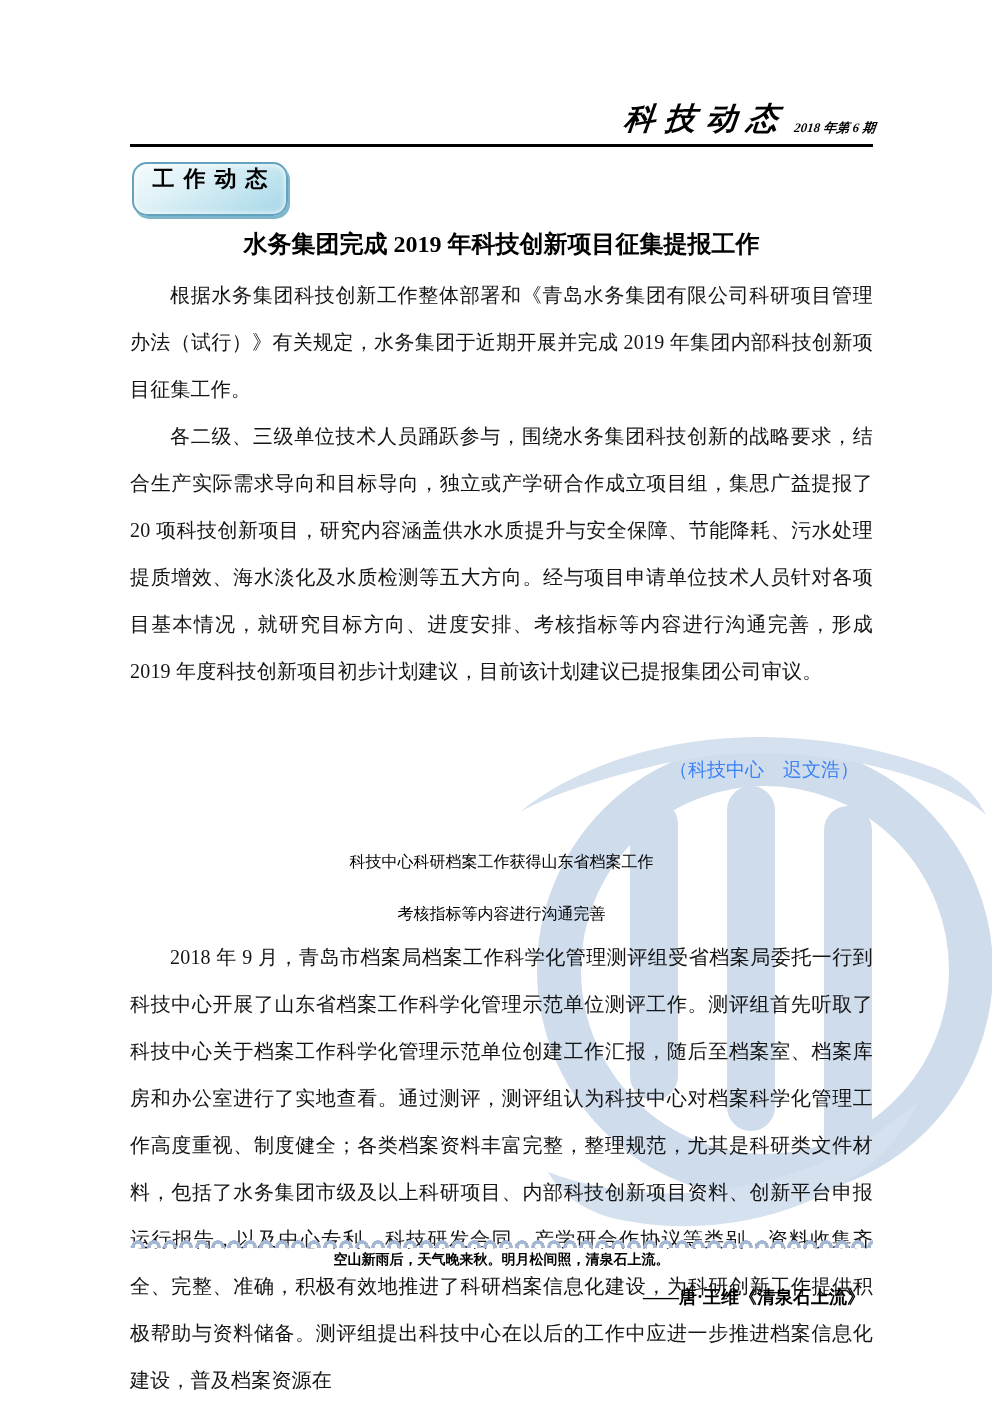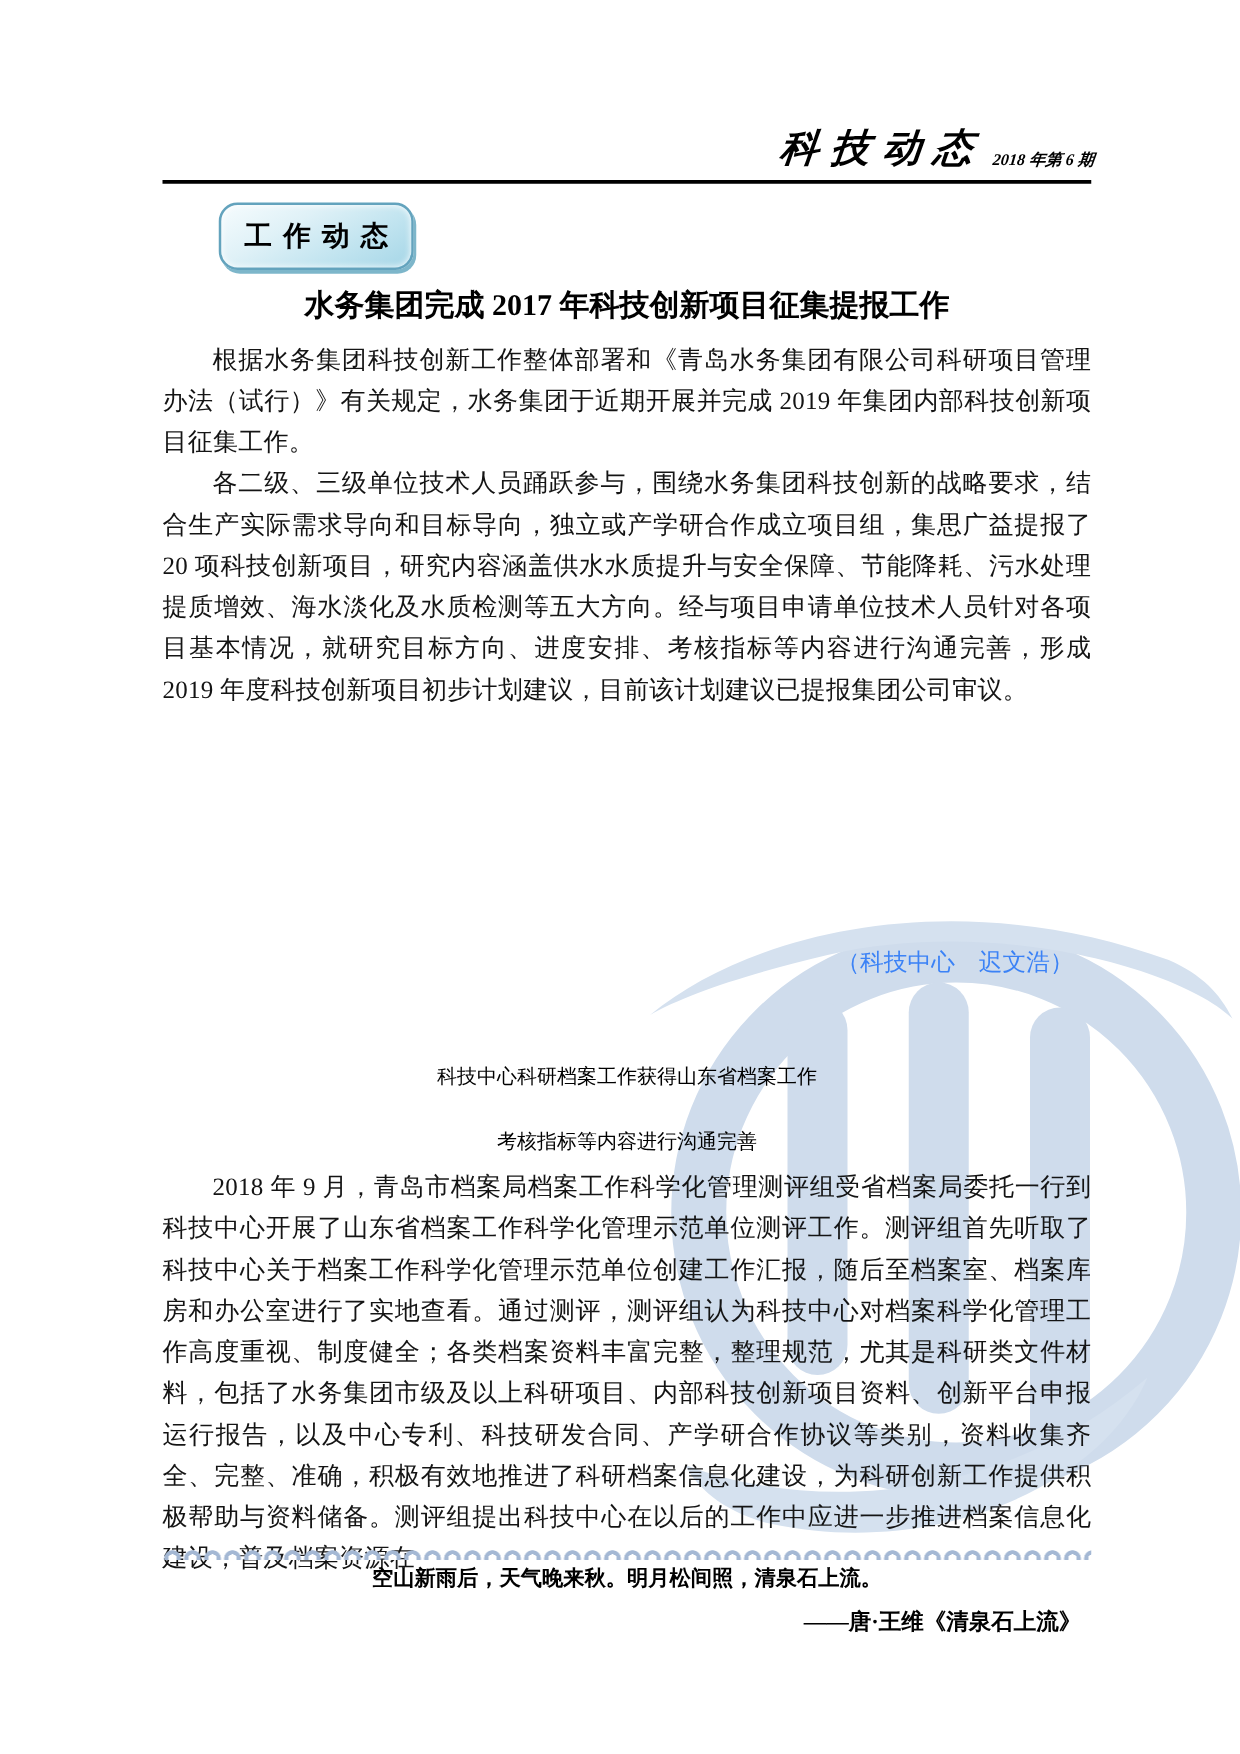--- a/index.html
+++ b/index.html
@@ -36,54 +36,54 @@
     position:absolute;left:130px;top:144px;width:743px;height:3px;
     background:#000;z-index:2;
   }
   
   .badge{
     position:absolute;left:132px;top:162px;z-index:2;
     width:152px;height:50px;
     border:2px solid #63a3bd;border-radius:15px;
     background:linear-gradient(150deg,#f6fcfe 0%,#dff1f7 35%,#bfe3ef 70%,#a5d6e7 100%);
     box-shadow:2px 3px 0 #7db6ca, inset 0 0 6px #ffffff;
-    display:flex;align-items:center;justify-content:center;margin-left:43px;
+    display:flex;justify-content:center;
   }
   .badge-label{
     font-size:22px;font-weight:bold;letter-spacing:9px;
     padding-left:9px; 
     color:#000;
   }
   
   .col{position:absolute;left:130px;width:743px;z-index:1;}
   .a-title{
     text-align:center;font-size:24px;font-weight:bold;color:#000;
     white-space:nowrap;
   }
   .a-title-light{
     text-align:center;font-size:16px;font-weight:normal;color:#000;
     line-height:52px;white-space:nowrap;
   }
   .bodytext p{
-    margin:0;font-size:20px;line-height:33px;
+    margin:0;font-size:20px;line-height:47px;
     text-align:justify;text-indent:2em;
     letter-spacing:0.2px;color:#141414;
   }
   .byline{
     text-align:right;font-size:19px;padding-right:14px;color:#3b82f6;
   }
   
   .wave{
     position:absolute;left:130px;top:1236px;width:743px;height:12px;z-index:2;
     background-image:radial-gradient(circle at 8px 11px,#ffffff 0 3.5px,#a4b8d4 3.5px 6.5px,rgba(0,0,0,0) 7px);
     background-size:16px 12px;background-repeat:repeat-x;
   }
   .poem{
     position:absolute;left:130px;top:1251px;width:743px;z-index:2;
-    text-align:center;font-size:17px;font-weight:bold;color:#000;
+    text-align:center;font-size:14px;font-weight:bold;color:#000;
   }
   .attribution{
     position:absolute;left:130px;top:1285px;width:743px;z-index:2;
     text-align:right;font-size:18px;font-weight:bold;color:#000;
     padding-right:8px;box-sizing:border-box;
   }
 </style>
 </head>
 <body>
 
@@ -115,21 +115,21 @@
     <span class="masthead-title">科技动态</span>
     <span class="masthead-issue">2018 年第 6 期</span>
   </div>
   <div class="rule"></div>
 
   <div class="badge">
     <span class="badge-label">工作动态</span>
   </div>
 
   <div class="col" style="top:228px;">
-    <div class="a-title">水务集团完成 2017 年科技创新项目征集提报工作</div>
+    <div class="a-title">水务集团完成 2019 年科技创新项目征集提报工作</div>
   </div>
 
   <div class="col bodytext" style="top:272px;">
     <p>根据水务集团科技创新工作整体部署和《青岛水务集团有限公司科研项目管理办法（试行）》有关规定，水务集团于近期开展并完成 2019 年集团内部科技创新项目征集工作。</p>
     <p>各二级、三级单位技术人员踊跃参与，围绕水务集团科技创新的战略要求，结合生产实际需求导向和目标导向，独立或产学研合作成立项目组，集思广益提报了 20 项科技创新项目，研究内容涵盖供水水质提升与安全保障、节能降耗、污水处理提质增效、海水淡化及水质检测等五大方向。经与项目申请单位技术人员针对各项目基本情况，就研究目标方向、进度安排、考核指标等内容进行沟通完善，形成 2019 年度科技创新项目初步计划建议，目前该计划建议已提报集团公司审议。</p>
   </div>
 
   <div class="col" style="top:757px;">
     <div class="byline">（科技中心　迟文浩）</div>
   </div>

